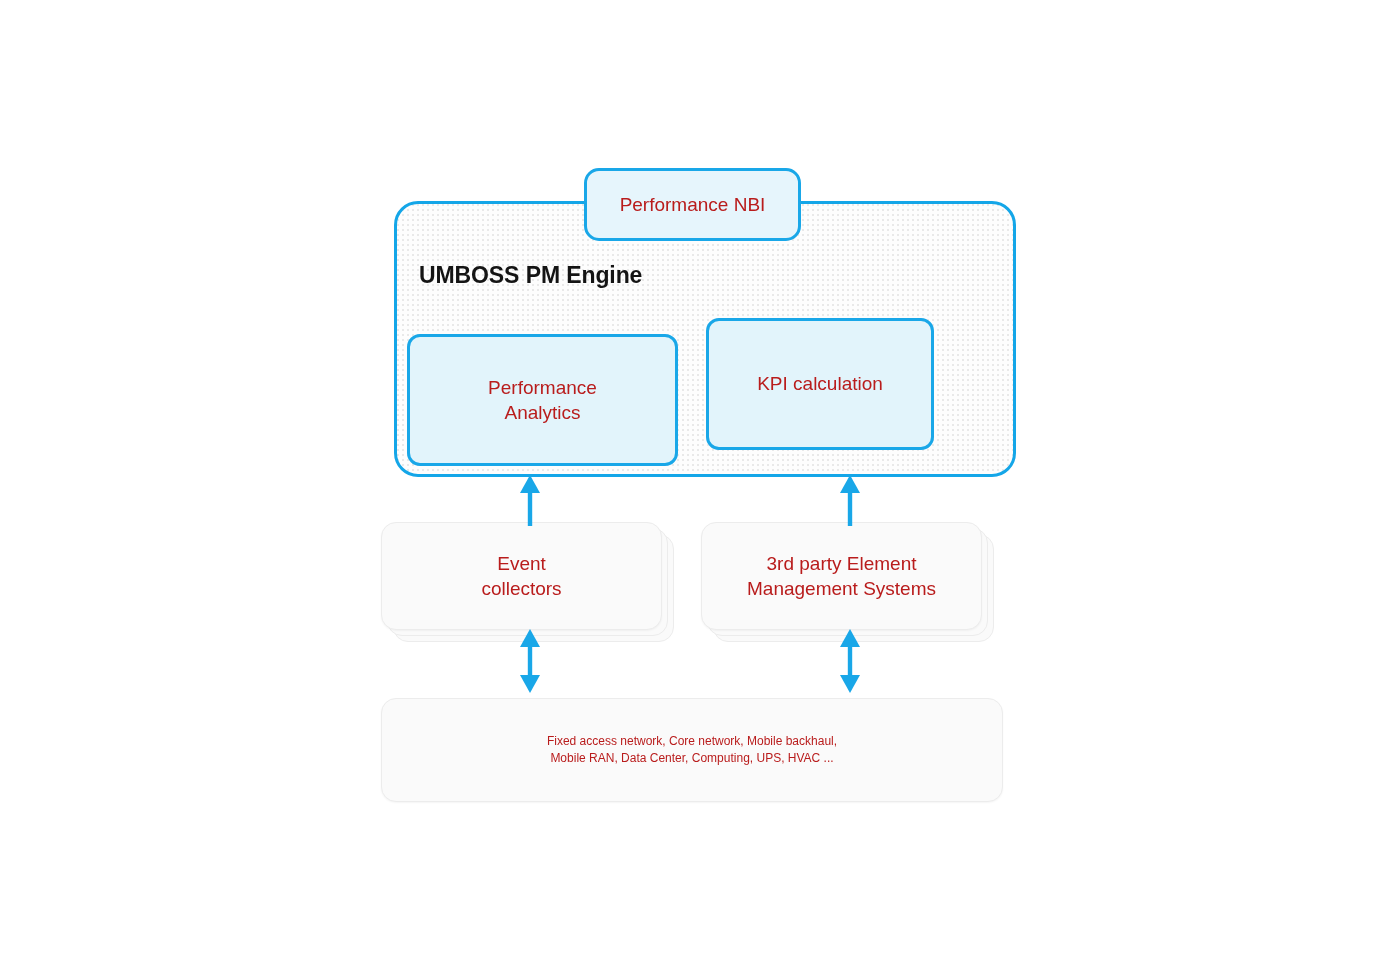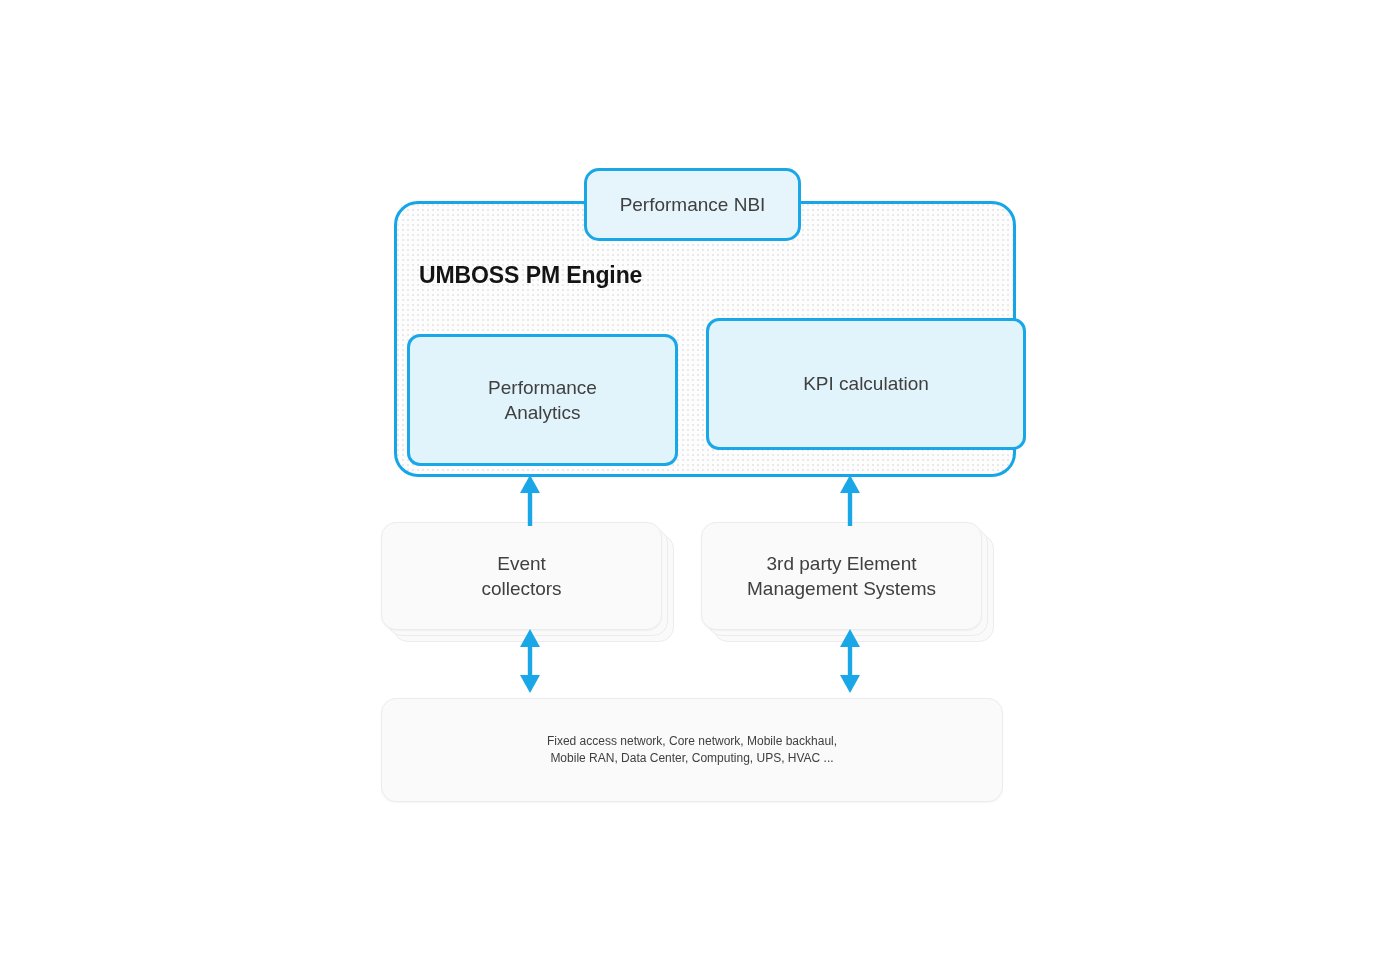--- a/index.html
+++ b/index.html
@@ -22,21 +22,21 @@
     height: 974px;
   }
 
   
   .node-label {
     position: relative;
     z-index: 3;
     text-align: center;
     line-height: 1.32;
     white-space: pre-line;
-    color: #404040;
+    color: #b91c1c;
   }
 
   
   .engine-container {
     position: absolute;
     left: 394px;
     top: 201px;
     width: 622px;
     height: 276px;
     box-sizing: border-box;
@@ -77,21 +77,21 @@
 
   .module-analytics {
     left: 407px;
     top: 334px;
     width: 271px;
     height: 132px;
   }
   .module-kpi {
     left: 706px;
     top: 318px;
-    width: 320px;
+    width: 228px;
     height: 132px;
   }
 
   
   .nbi-box {
     position: absolute;
     left: 584px;
     top: 168px;
     width: 217px;
     height: 73px;

